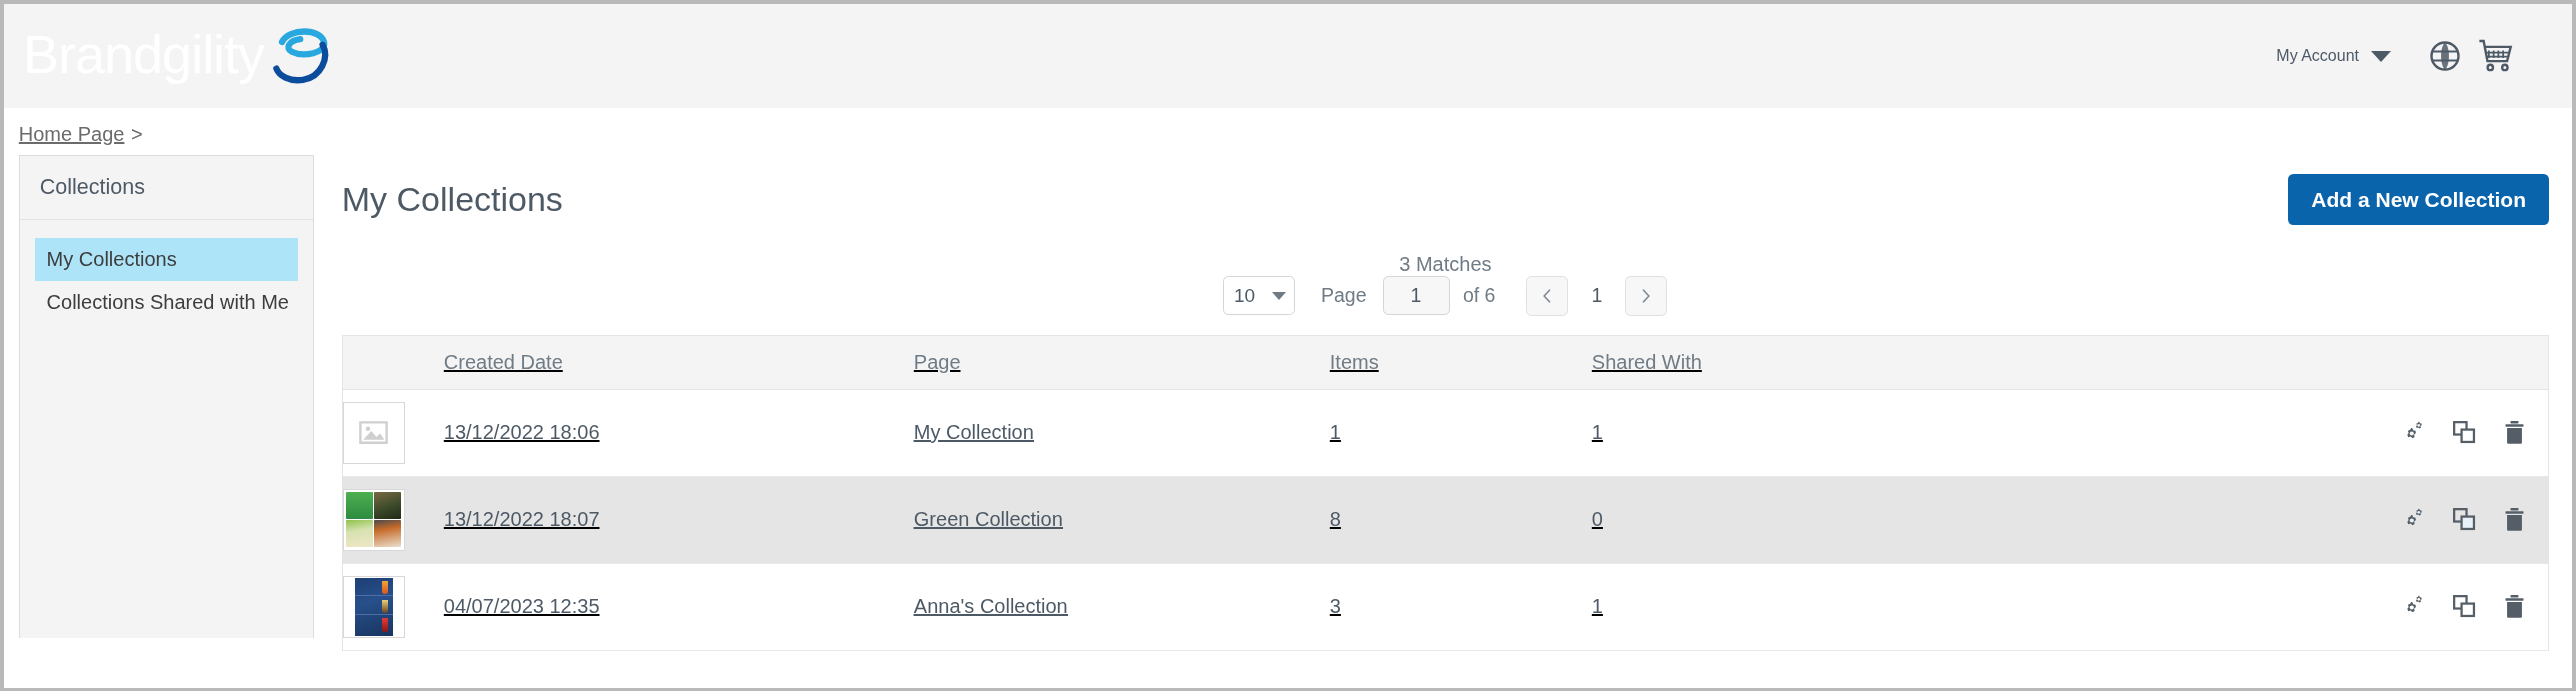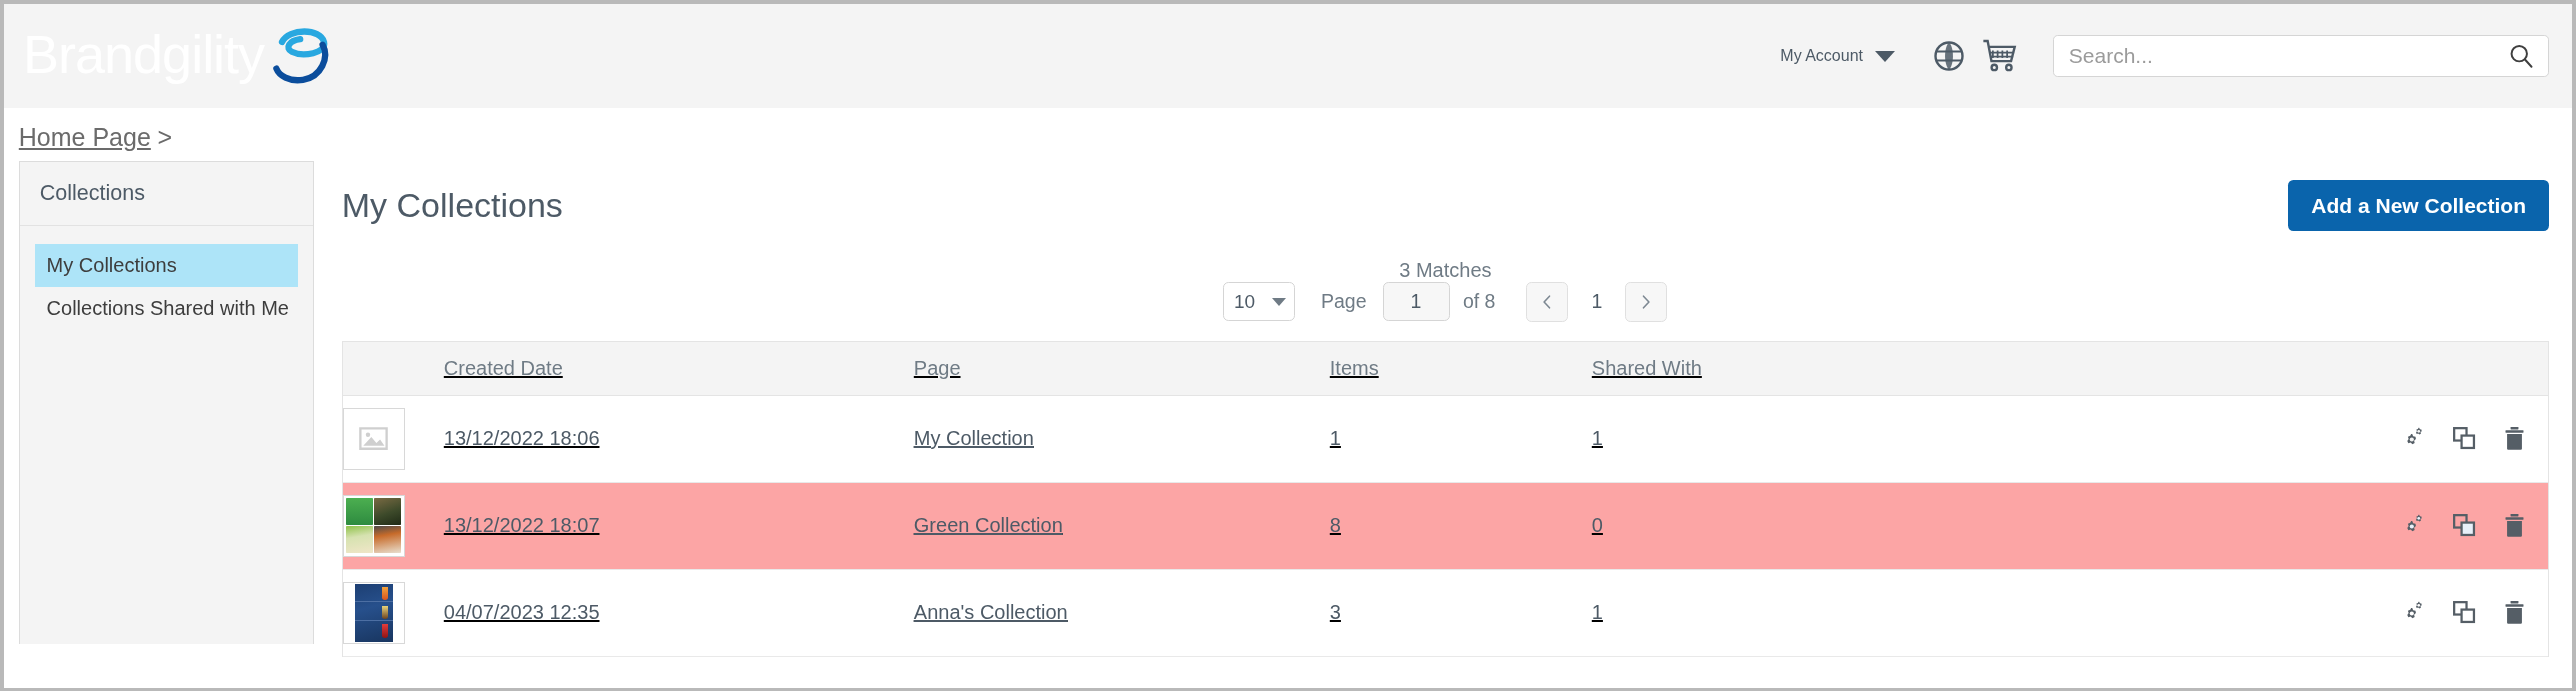--- a/index.html
+++ b/index.html
@@ -101,21 +101,21 @@
   .search-btn {
     width: 32px; height: 32px;
     background: transparent; border: none;
     display: flex; align-items: center; justify-content: center;
     cursor: pointer;
   }
 
   
   .breadcrumb {
     padding: 14.8px 0 9.4px 14.8px;
-    font-size: 25px;
+    font-size: 20px;
     color: #6b6b6b;
     background: #ffffff;
     display: flex;
     align-items: baseline;
     gap: 6.7px;
   }
   .breadcrumb a {
     color: #6b6b6b;
     text-decoration: underline;
     cursor: pointer;
@@ -261,21 +261,21 @@
     border-bottom: 1.3px solid #e4e4e4;
   }
   .col-thumb  { width: 101px; }
   .col-date   { width: 470px; }
   .col-name   { width: 416px; }
   .col-items  { width: 262px; }
   .col-shared { width: 510px; }
   .col-actions{ width: auto; }
 
   table.collections tbody tr { border-bottom: 1.3px solid #e9e9e9; }
-  table.collections tbody tr.alt { background: #fca5a5; }
+  table.collections tbody tr.alt { background: #e5e5e5; }
   table.collections tbody td {
     padding: 12px 0;
     font-size: 20px;
     color: #4d5a66;
     vertical-align: middle;
   }
   td.td-thumb { padding-left: 14.8px; }
   .thumb {
     width: 62px; height: 62px;
     border: 1.3px solid #d8d8d8;
@@ -351,29 +351,20 @@
       <div class="cart-icon">
         <svg viewBox="0 0 24 24" width="38" height="38" fill="none" stroke="#4d5a66" stroke-width="1.5">
           <path d="M1.5 2.5 H4.2 L6.6 15.2 H19 L21.3 6.2 H5.2"></path>
           <path d="M7.5 8.6 V13.2 M10.5 8.6 V13.2 M13.5 8.6 V13.2 M16.5 8.6 V13.2" stroke-width="1.1"></path>
           <path d="M5.6 9.8 H20.9 M6.1 12.4 H20.3" stroke-width="1.1"></path>
           <circle cx="8.4" cy="19.2" r="1.7"></circle>
           <circle cx="17.6" cy="19.2" r="1.7"></circle>
         </svg>
       </div>
 
-      <div class="search-wrap">
-        <input class="search-input" type="text" placeholder="Search..." style="">
-        <button class="search-btn">
-          <svg viewBox="0 0 24 24" width="28" height="28" fill="none" stroke="#3f3f3f" stroke-width="1.7">
-            <circle cx="10.5" cy="10" r="6.6"></circle>
-            <path d="M15.4 15 L21 21.2" stroke-linecap="round"></path>
-          </svg>
-        </button>
-      </div>
 
     </div>
   </div>
 
   <div class="breadcrumb">
     <a>Home Page</a>
     <span class="sep">&gt;</span>
   </div>
 
   <div class="page-body">
@@ -400,21 +391,21 @@
       <div class="toolbar">
         <div class="matches">3 Matches</div>
 
         <div class="pager">
           <div class="per-page">
             <span>10</span>
             <span class="caret"></span>
           </div>
           <span class="pg-label">Page</span>
           <input class="pg-input" type="text" value="1" style="">
-          <span class="pg-of">of 8</span>
+          <span class="pg-of">of 6</span>
           <div class="pg-btn">
             <svg viewBox="0 0 24 24" width="20" height="20" fill="none" stroke="#7d8892" stroke-width="1.9" stroke-linecap="round" stroke-linejoin="round">
               <path d="M15 5 L8.5 12 L15 19"></path>
             </svg>
           </div>
           <span class="pg-num">1</span>
           <div class="pg-btn">
             <svg viewBox="0 0 24 24" width="20" height="20" fill="none" stroke="#7d8892" stroke-width="1.9" stroke-linecap="round" stroke-linejoin="round">
               <path d="M9 5 L15.5 12 L9 19"></path>
             </svg>

